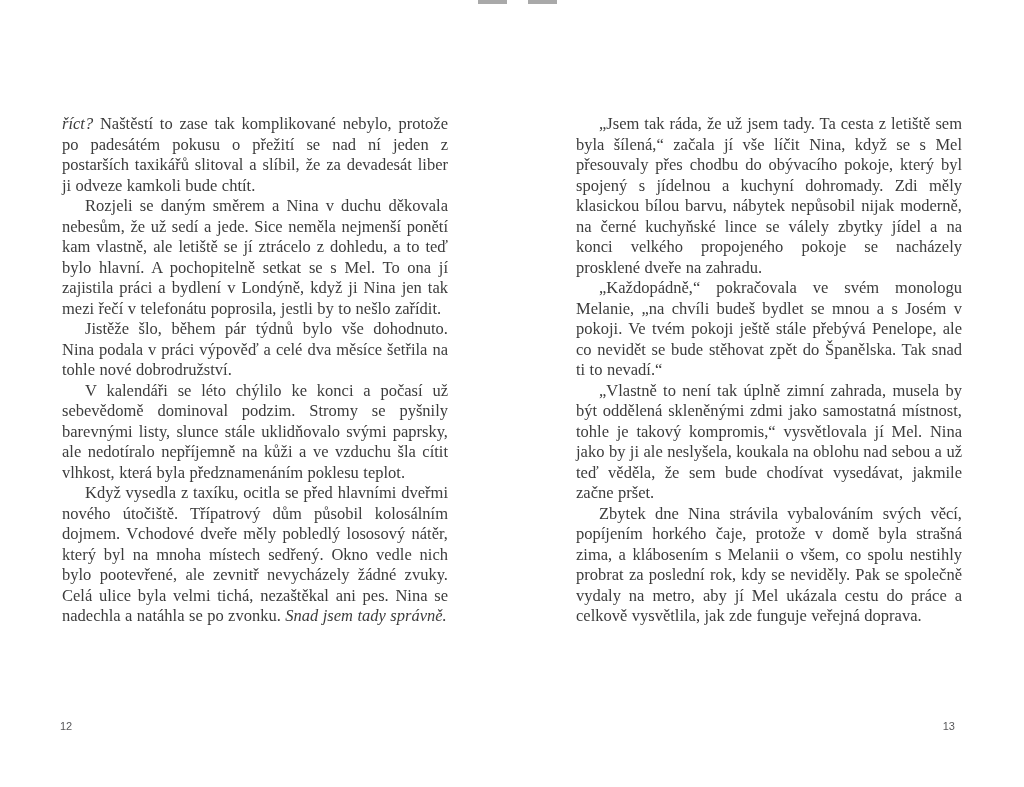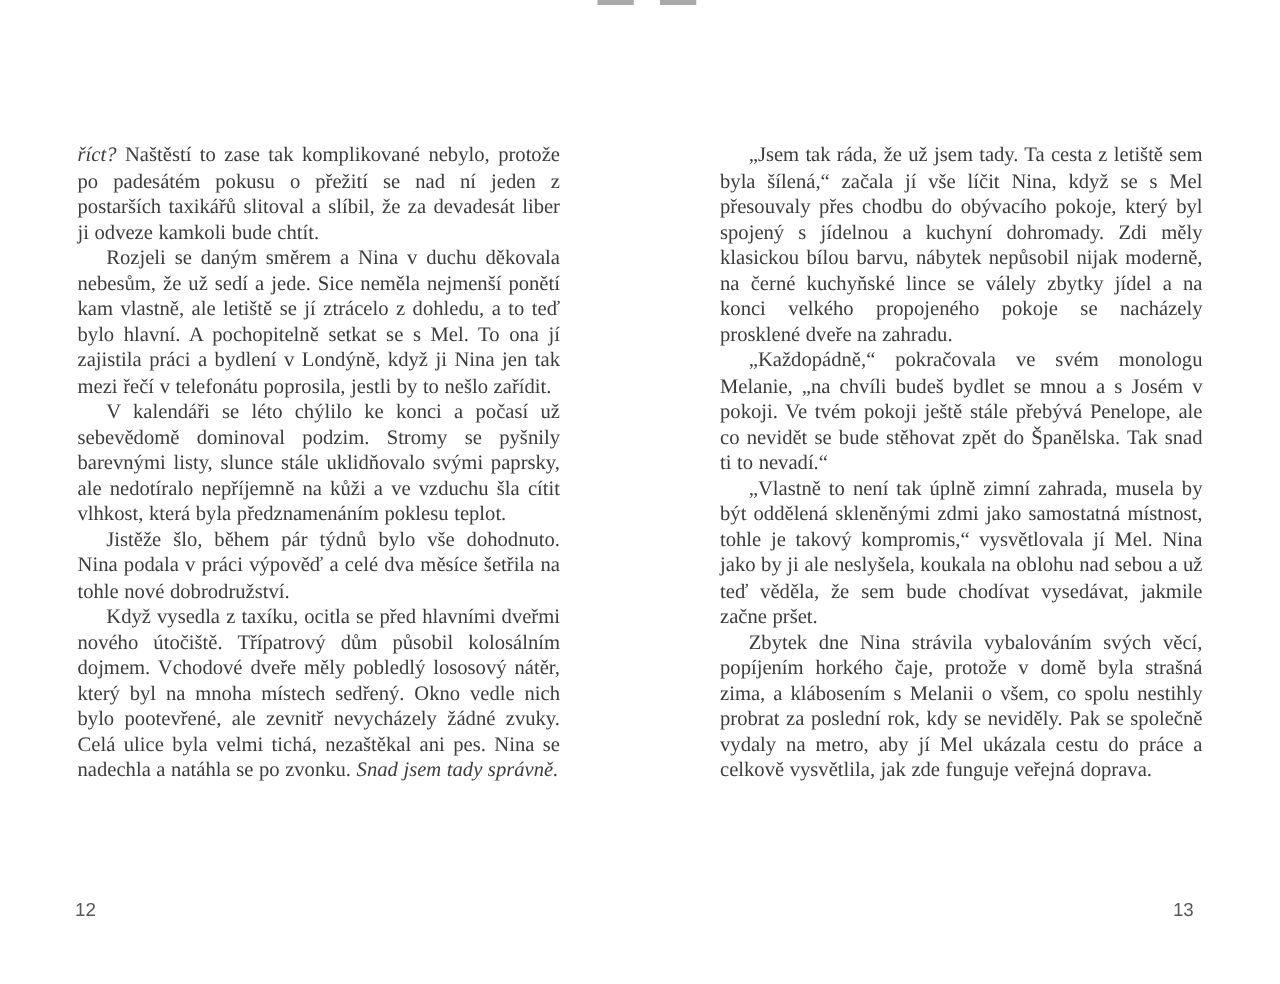--- a/index.html
+++ b/index.html
@@ -49,39 +49,39 @@
   .page-text p.indent{
     text-indent:23px;
   }
   .page-text .italic{
     font-style:italic;
   }
   .page-number{
     position:absolute;
     top:720px;
     font-family:"Liberation Sans","DejaVu Sans",sans-serif;
-    font-size:15px;
+    font-size:11px;
     color:var(--page-number);
   }
   .page-number.num-left{left:60px;}
   .page-number.num-right{right:69px;text-align:center;}
 </style>
 </head>
 <body>
 
 <div class="tab-stub stub-1"></div>
 <div class="tab-stub stub-2"></div>
 
 <div class="spread">
   <div class="page">
     <div class="page-text">
         <p><span class="italic">říct? </span><span>Naštěstí to zase tak komplikované nebylo, protože po padesátém pokusu o přežití se nad ní jeden z postarších taxikářů slitoval a slíbil, že za devadesát liber ji odveze kamkoli bude chtít.</span></p>
         <p class="indent"><span>Rozjeli se daným směrem a Nina v duchu děkovala nebesům, že už sedí a jede. Sice neměla nejmenší ponětí kam vlastně, ale letiště se jí ztrácelo z dohledu, a to teď bylo hlavní. A pochopitelně setkat se s Mel. To ona jí zajistila práci a bydlení v Londýně, když ji Nina jen tak mezi řečí v telefonátu poprosila, jestli by to nešlo zařídit.</span></p>
+        <p class="indent"><span>Jistěže šlo, během pár týdnů bylo vše dohodnuto. Nina podala v práci výpověď a celé dva měsíce šetřila na tohle nové dobrodružství.</span></p>
         <p class="indent"><span>V kalendáři se léto chýlilo ke konci a počasí už sebevědomě dominoval podzim. Stromy se pyšnily barevnými listy, slunce stále uklidňovalo svými paprsky, ale nedotíralo nepříjemně na kůži a ve vzduchu šla cítit vlhkost, která byla předznamenáním poklesu teplot.</span></p>
-        <p class="indent"><span>Jistěže šlo, během pár týdnů bylo vše dohodnuto. Nina podala v práci výpověď a celé dva měsíce šetřila na tohle nové dobrodružství.</span></p>
         <p class="indent"><span>Když vysedla z taxíku, ocitla se před hlavními dveřmi nového útočiště. Třípatrový dům působil kolosálním dojmem. Vchodové dveře měly pobledlý lososový nátěr, který byl na mnoha místech sedřený. Okno vedle nich bylo pootevřené, ale zevnitř nevycházely žádné zvuky. Celá ulice byla velmi tichá, nezaštěkal ani pes. Nina se nadechla a natáhla se po zvonku. </span><span class="italic">Snad jsem tady správně.</span></p>
       </div>
   </div>
   <div class="page">
     <div class="page-text">
         <p class="indent"><span>„Jsem tak ráda, že už jsem tady. Ta cesta z letiště sem byla šílená,“ začala jí vše líčit Nina, když se s Mel přesouvaly přes chodbu do obývacího pokoje, který byl spojený s jídelnou a kuchyní dohromady. Zdi měly klasickou bílou barvu, nábytek nepůsobil nijak moderně, na černé kuchyňské lince se válely zbytky jídel a na konci velkého propojeného pokoje se nacházely prosklené dveře na zahradu.</span></p>
         <p class="indent"><span>„Každopádně,“ pokračovala ve svém monologu Melanie, „na chvíli budeš bydlet se mnou a s Josém v pokoji. Ve tvém pokoji ještě stále přebývá Penelope, ale co nevidět se bude stěhovat zpět do Španělska. Tak snad ti to nevadí.“</span></p>
         <p class="indent"><span>„Vlastně to není tak úplně zimní zahrada, musela by být oddělená skleněnými zdmi jako samostatná místnost, tohle je takový kompromis,“ vysvětlovala jí Mel. Nina jako by ji ale neslyšela, koukala na oblohu nad sebou a už teď věděla, že sem bude chodívat vysedávat, jakmile začne pršet.</span></p>
         <p class="indent"><span>Zbytek dne Nina strávila vybalováním svých věcí, popíjením horkého čaje, protože v domě byla strašná zima, a klábosením s Melanii o všem, co spolu nestihly probrat za poslední rok, kdy se neviděly. Pak se společně vydaly na metro, aby jí Mel ukázala cestu do práce a celkově vysvětlila, jak zde funguje veřejná doprava.</span></p>
       </div>

